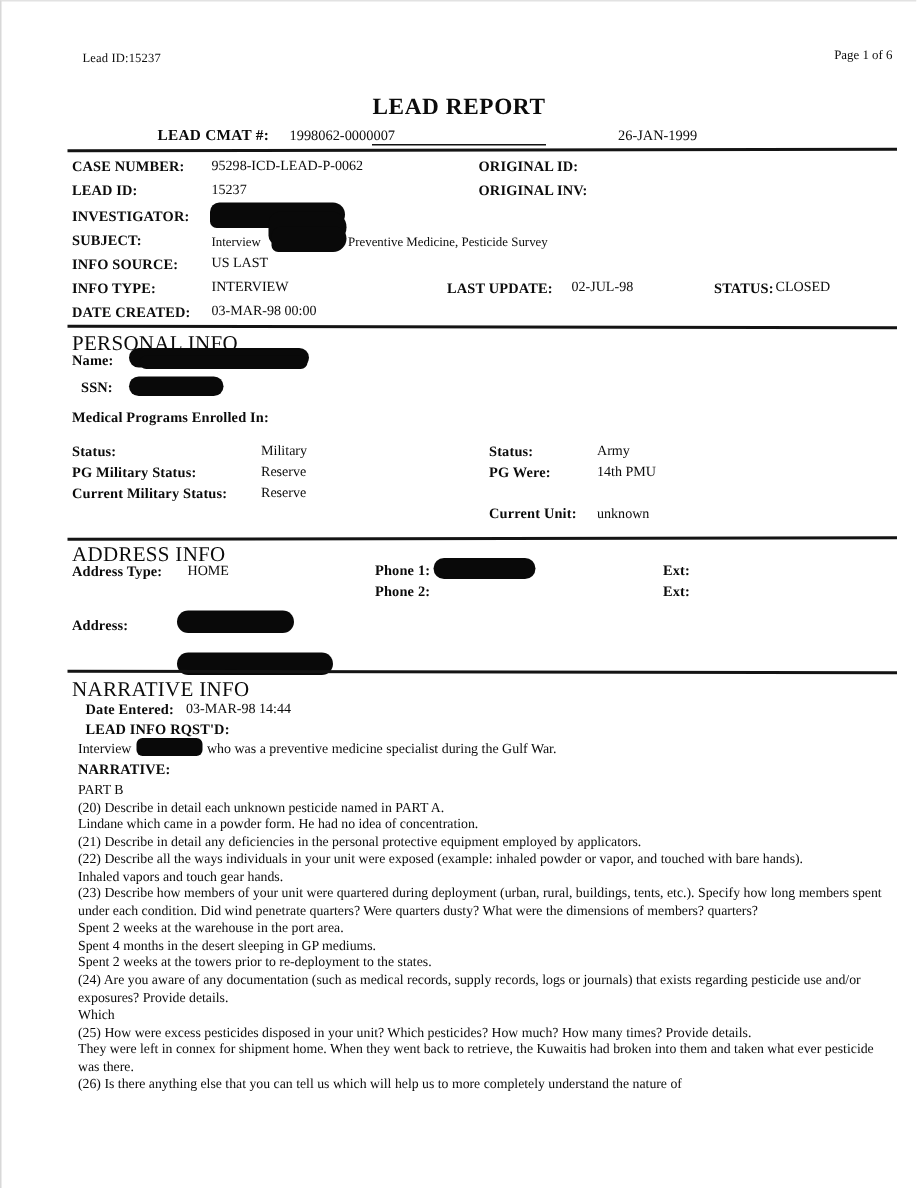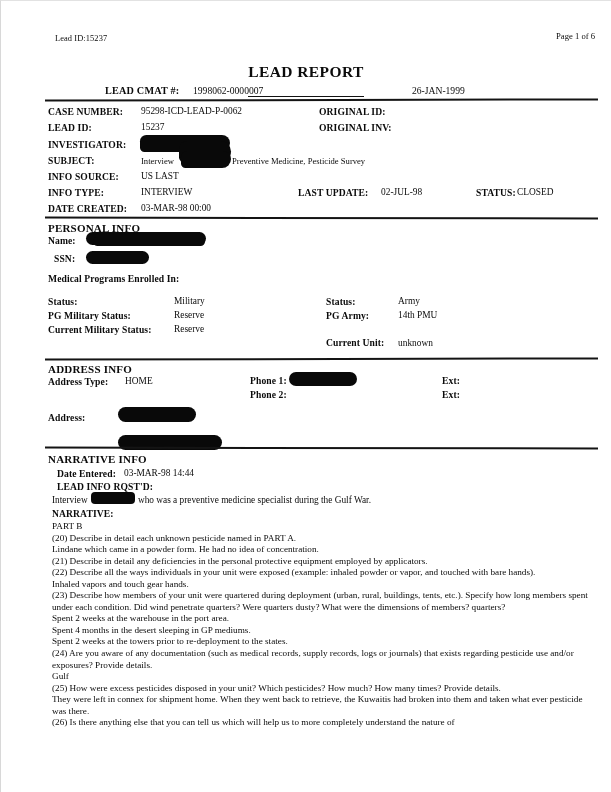--- a/index.html
+++ b/index.html
@@ -73,22 +73,22 @@
     left: 51px;
     width: 546px;
     font-size: 9.2px;
     line-height: 11.55px;
     text-align: left;
   }
   .narr div { white-space: normal; }
   .narr .ind { text-indent: 0; }
 
   .section-head {
-    font-weight: bold;
-    font-size: 11px;
+    font-weight: normal;
+    font-size: 14px;
     letter-spacing: .2px;
   }
 </style>
 </head>
 <body>
 
 <div class="page">
 
   <div class="abs runhead-left">Lead ID:15237</div>
   <div class="abs runhead-right">Page 1 of 6</div>
@@ -149,21 +149,21 @@
 
   <div class="abs lbl" style="left:47px; top:272px;">Medical  Programs Enrolled In:</div>
 
   <div class="abs lbl" style="left:47px;  top:295px;">Status:</div>
   <div class="abs val" style="left:173px; top:295px;">Military</div>
   <div class="abs lbl" style="left:325px; top:295px;">Status:</div>
   <div class="abs val" style="left:397px; top:295px;">Army</div>
 
   <div class="abs lbl" style="left:47px;  top:309px;">PG Military Status:</div>
   <div class="abs val" style="left:173px; top:309px;">Reserve</div>
-  <div class="abs lbl" style="left:325px; top:309px;">PG Army:</div>
+  <div class="abs lbl" style="left:325px; top:309px;">PG Were:</div>
   <div class="abs val" style="left:397px; top:309px;">14th PMU</div>
 
   <div class="abs lbl" style="left:47px;  top:323px;">Current Military Status:</div>
   <div class="abs val" style="left:173px; top:323px;">Reserve</div>
 
   <div class="abs lbl" style="left:325px; top:336px;">Current Unit:</div>
   <div class="abs val" style="left:397px; top:337px;">unknown</div>
 
   <div class="rule thick tilt" style="top:357px;"></div>
 
@@ -204,19 +204,19 @@
     <div class="ind">(20)  Describe in detail each unknown pesticide named in PART A.</div>
     <div class="ind">Lindane which came in a powder form.  He had no idea of concentration.</div>
     <div class="ind">(21)  Describe in detail any deficiencies in the personal protective equipment employed by applicators.</div>
     <div class="ind">(22)  Describe all the ways individuals in your unit were exposed (example: inhaled powder or vapor, and touched with bare hands).</div>
     <div class="ind">Inhaled vapors and touch gear hands.</div>
     <div class="ind">(23)  Describe how members of your unit were quartered during deployment (urban, rural, buildings, tents, etc.).  Specify how long members spent under each condition.  Did wind penetrate quarters?  Were quarters dusty?  What were the dimensions of members? quarters?</div>
     <div class="ind">Spent 2 weeks at the warehouse in the port area.</div>
     <div class="ind">Spent 4 months in the desert sleeping in GP mediums.</div>
     <div class="ind">Spent 2 weeks at the towers prior to re-deployment to the states.</div>
     <div class="ind">(24)  Are you aware of any documentation (such as medical records, supply records, logs or journals) that exists regarding pesticide use and/or exposures?  Provide details.</div>
-    <div class="ind">Gulf</div>
+    <div class="ind">Which</div>
     <div class="ind">(25)  How were excess pesticides disposed in your unit?  Which pesticides?  How much?  How many times?  Provide details.</div>
     <div class="ind">They were left in connex for shipment home.  When they went back to retrieve, the Kuwaitis had broken into them and taken what ever pesticide was there.</div>
     <div class="ind">(26)  Is there anything else that you can tell us which will help us to more completely understand the nature of</div>
   </div>
 
 </div>
 
 </body></html>

